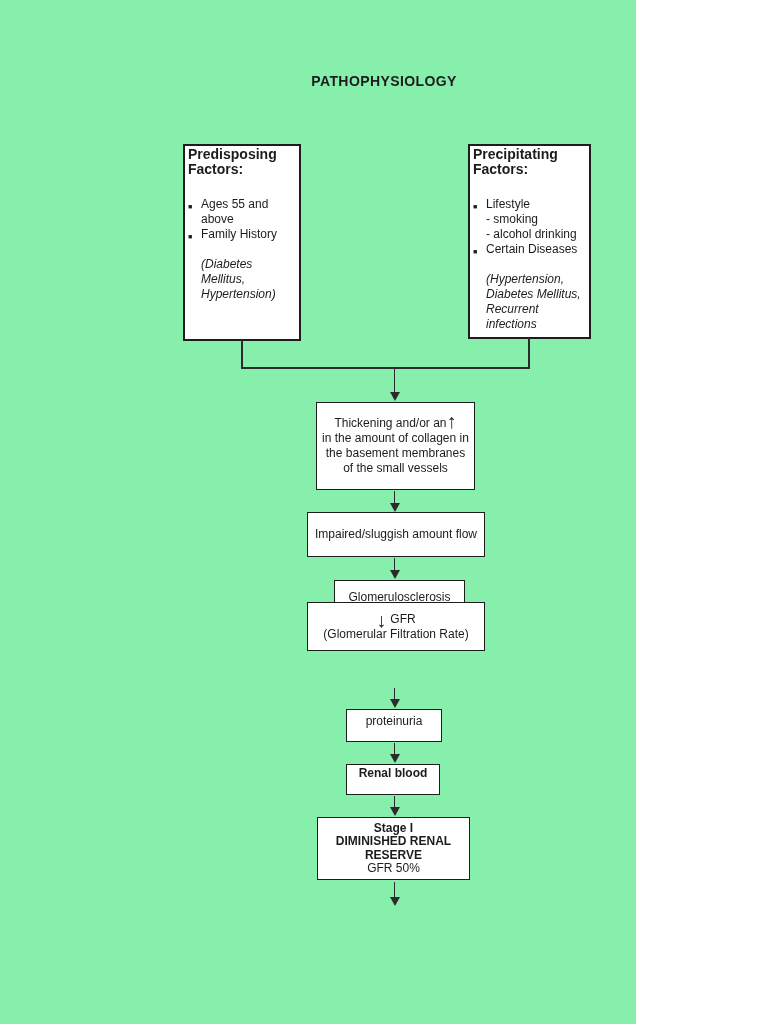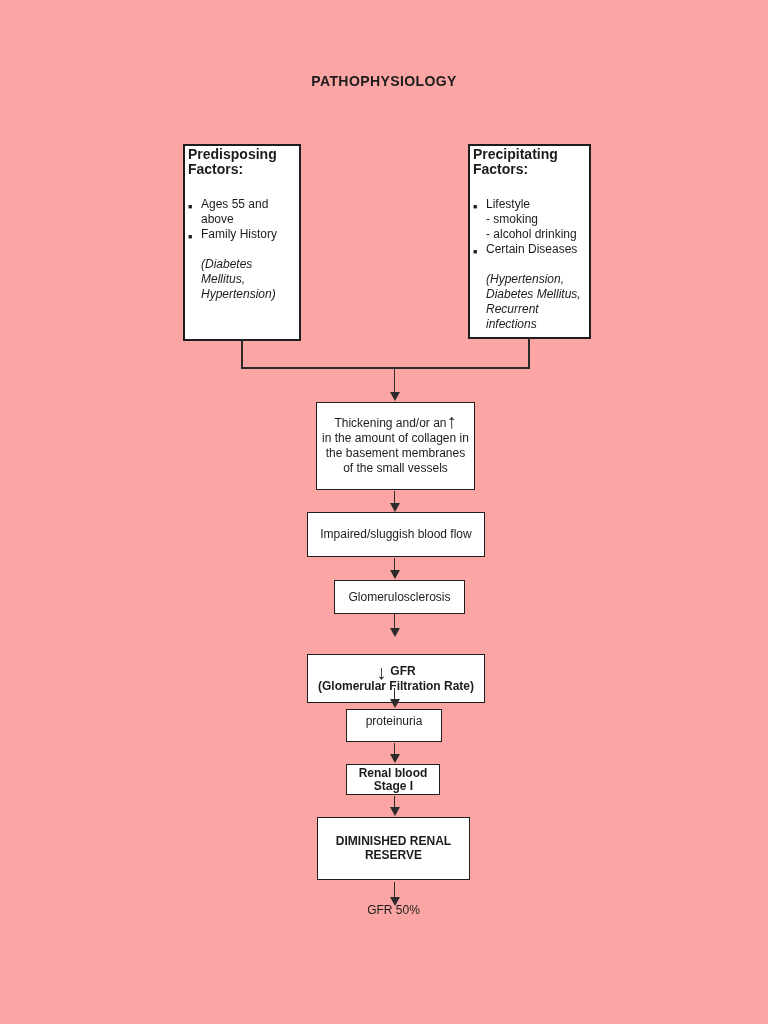--- a/index.html
+++ b/index.html
@@ -1,16 +1,16 @@
 <!DOCTYPE html>
 <html><head>
 <meta charset="utf-8">
 <style>
   html,body{margin:0;padding:0;background:#ffffff;}
-  .page{position:relative;width:768px;height:1024px;background:#fca5a5;overflow:hidden;
+  .page{position:relative;width:636px;height:1024px;background:#86efac;overflow:hidden;
         font-family:"Liberation Sans","DejaVu Sans",sans-serif;color:#1c1c1c;}
   .title{position:absolute;top:73px;left:0;width:768px;text-align:center;
          font-weight:bold;font-size:14px;line-height:17px;letter-spacing:.4px;}
   
   .factor{position:absolute;border:2px solid #1d1d1d;box-sizing:border-box;
           background:#fff;padding:1px 3px 0 3px;font-size:12px;line-height:15px;}
   .factor .heading{font-weight:bold;font-size:14px;line-height:15px;}
   .bullet-item{display:flex;line-height:15px;}
   .gap-lg{margin-top:20px;justify-content:flex-end;}
   .gap-md{}
@@ -92,38 +92,38 @@
 the basement membranes
 of the small vessels</div>
   </div>
 
   <div class="varrow" style="left:389px;top:491px;height:21px;">
     <div class="stem"></div>
     <div class="head"></div>
   </div>
 
   <div class="fbox" style="left:307px;top:512px;width:178px;height:45px;">
-    <div>Impaired/sluggish blood flow</div>
+    <div>Impaired/sluggish amount flow</div>
   </div>
 
   <div class="varrow" style="left:389px;top:558px;height:21px;">
     <div class="stem"></div>
     <div class="head"></div>
   </div>
 
   <div class="fbox" style="left:334px;top:580px;width:131px;height:34px;">
     <div>Glomerulosclerosis</div>
   </div>
 
   <div class="varrow" style="left:389px;top:614px;height:23px;">
     <div class="stem"></div>
     <div class="head"></div>
   </div>
 
-  <div class="fbox" style="left:307px;top:654px;width:178px;height:49px;font-weight:bold;">
+  <div class="fbox" style="left:307px;top:602px;width:178px;height:49px;">
     <div><span class="downarrow">↓</span><span>GFR</span></div>
     <div>(Glomerular Filtration Rate)</div>
   </div>
 
   <div class="varrow" style="left:389px;top:688px;height:20px;">
     <div class="stem"></div>
     <div class="head"></div>
   </div>
 
   <div class="fbox topalign" style="left:346px;top:709px;width:96px;height:33px;padding-top:4px;">
@@ -137,21 +137,21 @@
 
   <div class="fbox topalign" style="left:346px;top:764px;width:94px;height:31px;font-weight:bold;">
     <div>Renal blood</div>
   </div>
 
   <div class="varrow" style="left:389px;top:796px;height:20px;">
     <div class="stem"></div>
     <div class="head"></div>
   </div>
 
-  <div class="fbox" style="left:317px;top:817px;width:153px;height:63px;line-height:13.5px;gap:42px;">
+  <div class="fbox" style="left:317px;top:817px;width:153px;height:63px;line-height:13.5px;">
     <div class="bold">Stage I</div>
     <div class="bold">DIMINISHED RENAL RESERVE</div>
     <div>GFR 50%</div>
   </div>
 
   <div class="varrow" style="left:389px;top:882px;height:24px;">
     <div class="stem"></div>
     <div class="head"></div>
   </div>
 

